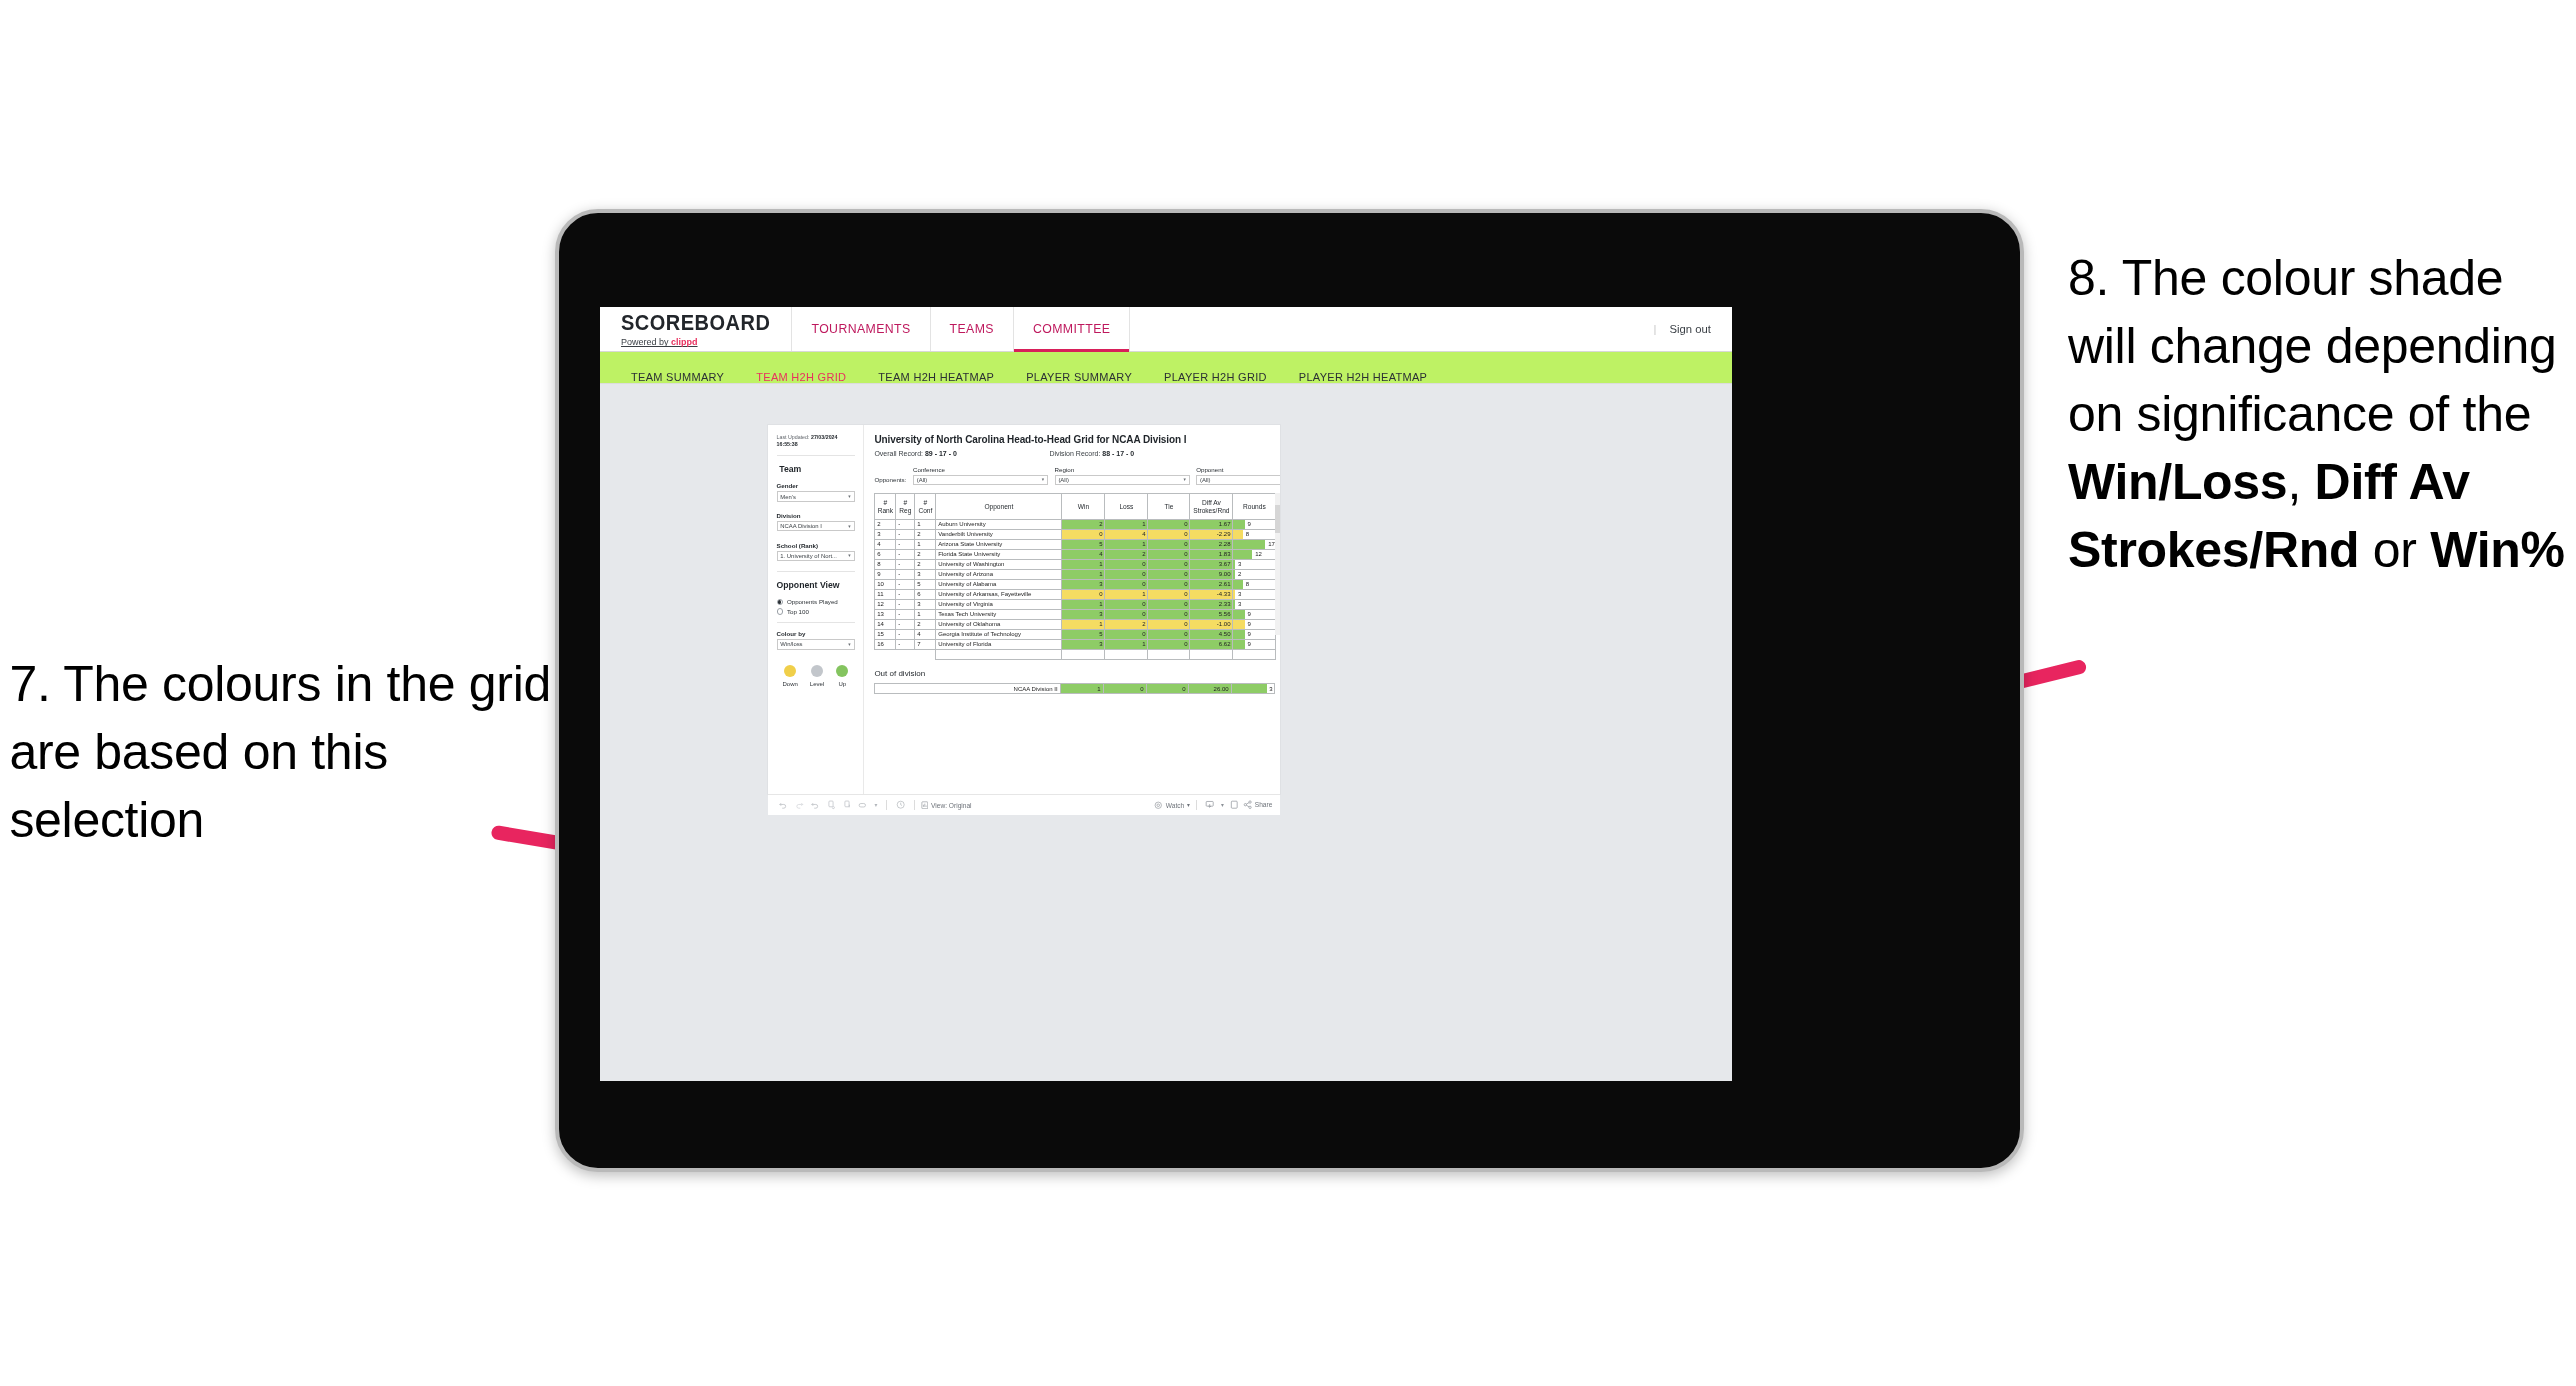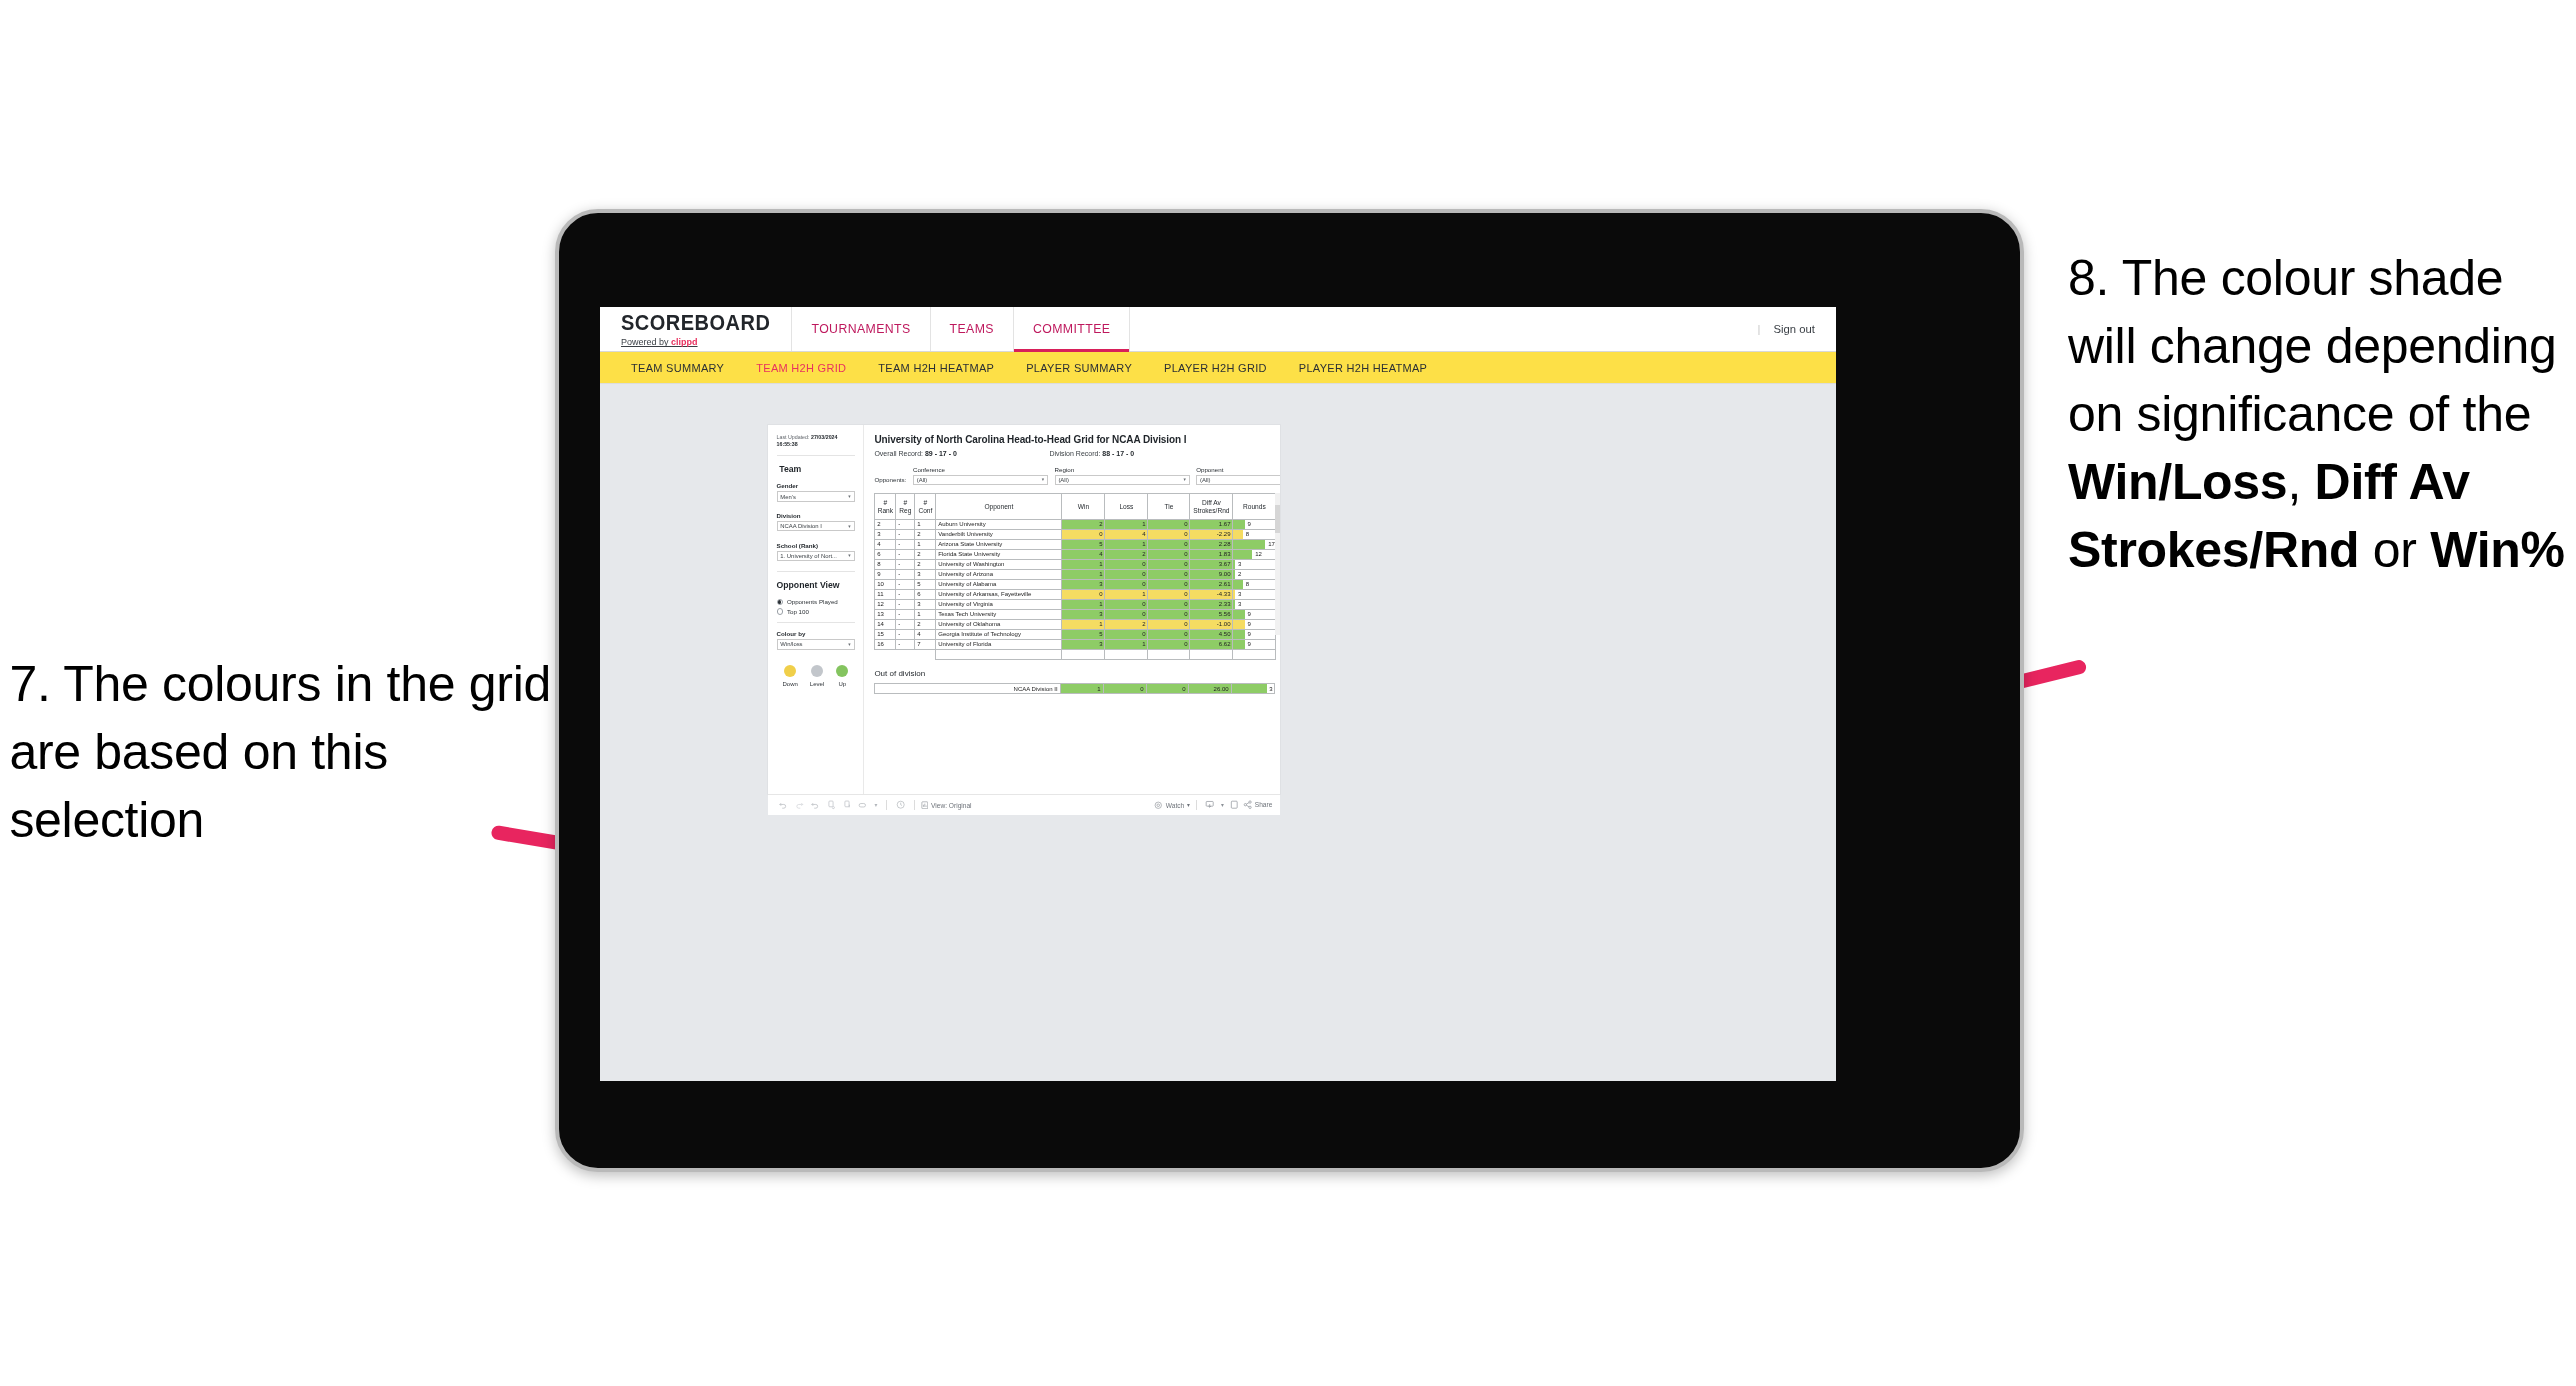--- a/index.html
+++ b/index.html
@@ -33,21 +33,21 @@
     left: 555px; top: 209px;
     width: 1469px; height: 963px;
     background: #0a0a0a;
     border-radius: 43px;
     border: 4.7px solid #b9b9b9;
     box-shadow: 0 3.8px 13.2px rgba(0,0,0,0.25);
   }
   #screen {
     position: absolute;
     left: 41px; top: 94px;
-    width: 1236px; height: 774px;
+    width: 1132px; height: 774px;
     background: #e6e8eb;
     overflow: hidden;
   }
 
   
   #topnav {
     height: 45px; background: #ffffff;
     display: flex; align-items: stretch;
     border-bottom: 0.9px solid #d8d8d8;
     position: relative;
@@ -78,23 +78,23 @@
   .nav-spacer { flex: 1; border-right: none; }
   .signout {
     display: flex; align-items: center; gap: 13.2px;
     padding-right: 21px; font-size: 11.3px; color: #3a3f45;
   }
   .signout .bar { color: #c9c9c9; }
   .signout .lnk { cursor: pointer; }
 
   
   #subnav {
-    height: 32px; background: #fde047;
+    height: 32px; background: #bef264;
     border-bottom: 0.9px solid #dcdcdc;
-    display: flex; align-items: center; gap: 0;
+    display: flex; align-items: flex-end; gap: 0;
     padding-left: 15px;
   }
   .subitem {
     font-size: 11px; color: #2b2f34; letter-spacing: 0.3px;
     padding: 0 16px; cursor: pointer; white-space: nowrap;
   }
   .subitem.active { color: #e8315f; }
 
   
   #workspace { position: relative; height: calc(100% - 77px); background: #e6e8eb; }

